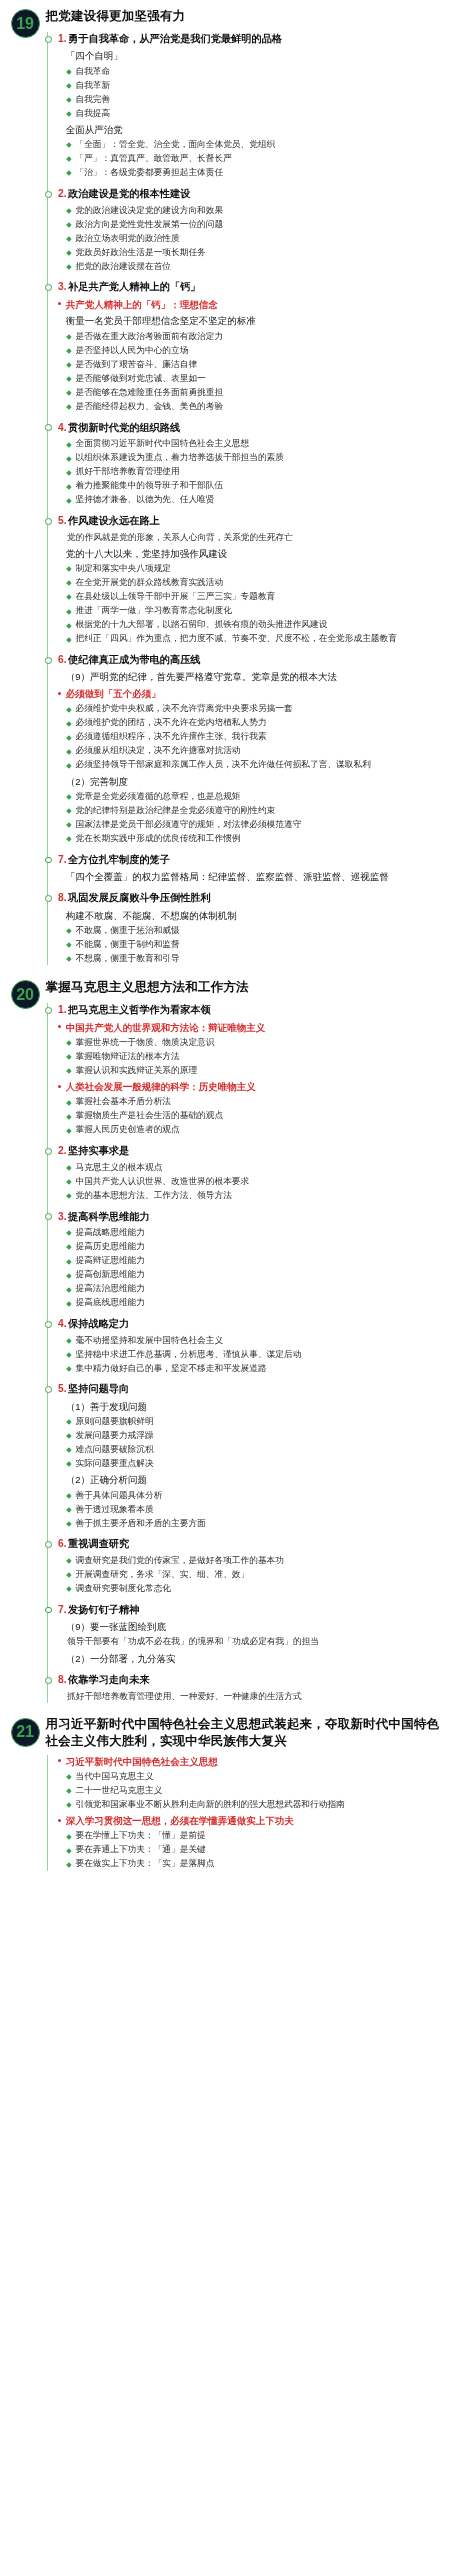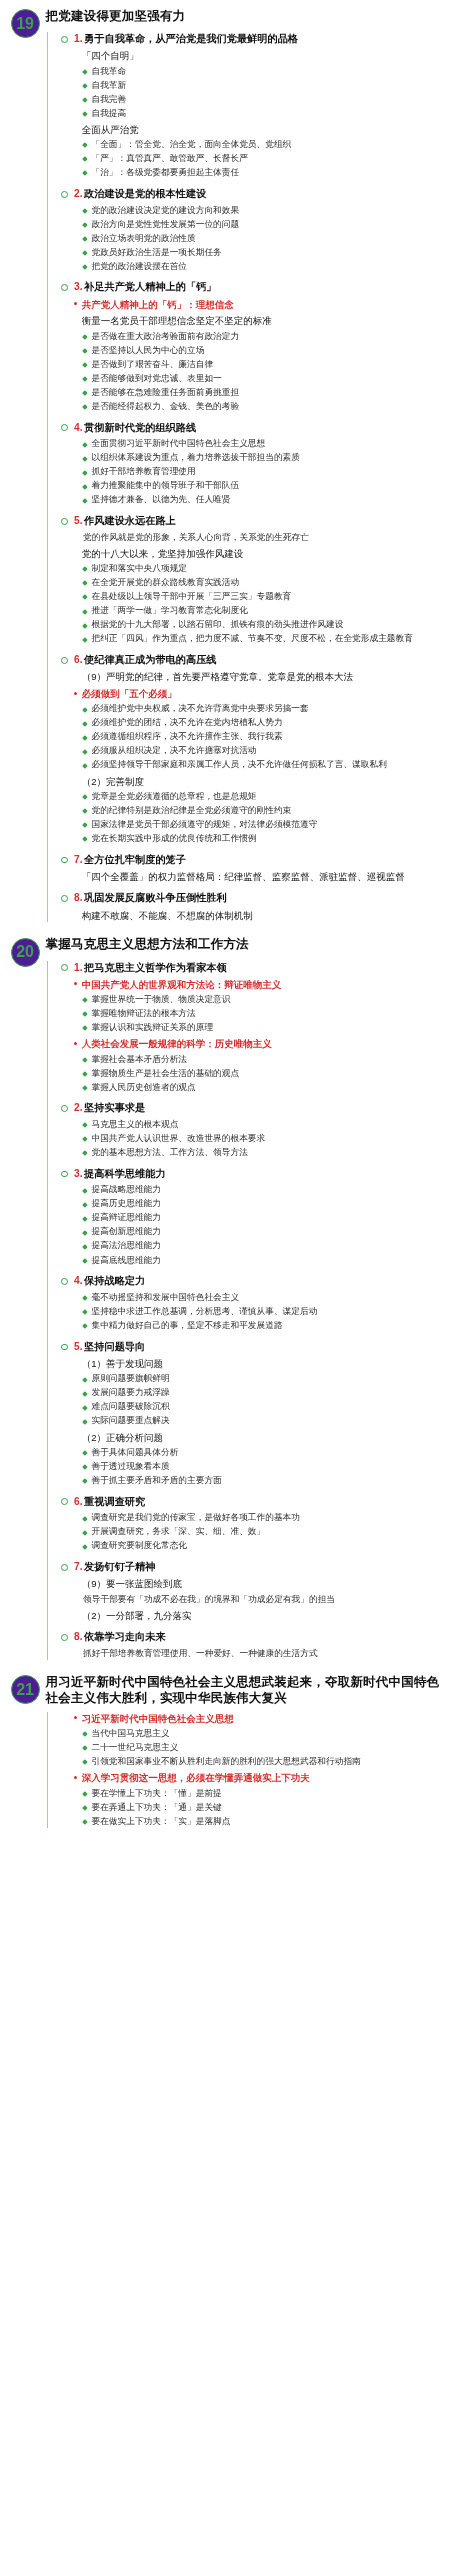--- a/index.html
+++ b/index.html
@@ -35,35 +35,35 @@
     height: 29px;
     border-radius: 50%;
     border: 1.5px solid #3aa34a;
     color: #3aa34a;
     font-size: 16px;
     font-weight: bold;
     display: flex;
     align-items: center;
     justify-content: center;
     box-sizing: border-box;
-    background: #4c1d95;
+    background: #0f172a;
   }
   .sec-title {
     font-size: 12.5px;
     font-weight: bold;
     color: #111;
     line-height: 1.35;
     margin-bottom: 4.5px;
     letter-spacing: 0.2px;
   }
 
   
   .sec-body {
     position: relative;
-    padding-left: 26px;
+    padding-left: 10px;
     border-left: 1.5px solid #8fd79b;
     margin-left: 1.5px;
   }
 
   
   .h1row {
     position: relative;
     margin-top: 7.6px;
     margin-bottom: 2.3px;
     font-size: 10.2px;
@@ -223,20 +223,25 @@
           <ul class="bl">
             <li>党章是全党必须遵循的总章程，也是总规矩</li>
             <li>党的纪律特别是政治纪律是全党必须遵守的刚性约束</li>
             <li>国家法律是党员干部必须遵守的规矩，对法律必须模范遵守</li>
             <li>党在长期实践中形成的优良传统和工作惯例</li>
           </ul>
           <div class="h1row"><span class="idx">7.</span><span>全方位扎牢制度的笼子</span></div>
           <div class="h2plain">「四个全覆盖」的权力监督格局：纪律监督、监察监督、派驻监督、巡视监督</div>
           <div class="h1row"><span class="idx">8.</span><span>巩固发展反腐败斗争压倒性胜利</span></div>
           <div class="h2plain">构建不敢腐、不能腐、不想腐的体制机制</div>
+          <ul class="bl">
+            <li>不敢腐，侧重于惩治和威慑</li>
+            <li>不能腐，侧重于制约和监督</li>
+            <li>不想腐，侧重于教育和引导</li>
+          </ul>
         </div>
       </div>
       <div class="section">
         <div class="sec-num">20</div>
         <div class="sec-title">掌握马克思主义思想方法和工作方法</div>
         <div class="sec-body">
           <div class="h1row"><span class="idx">1.</span><span>把马克思主义哲学作为看家本领</span></div>
           <div class="h2row">中国共产党人的世界观和方法论：辩证唯物主义</div>
           <ul class="bl">
             <li>掌握世界统一于物质、物质决定意识</li>

